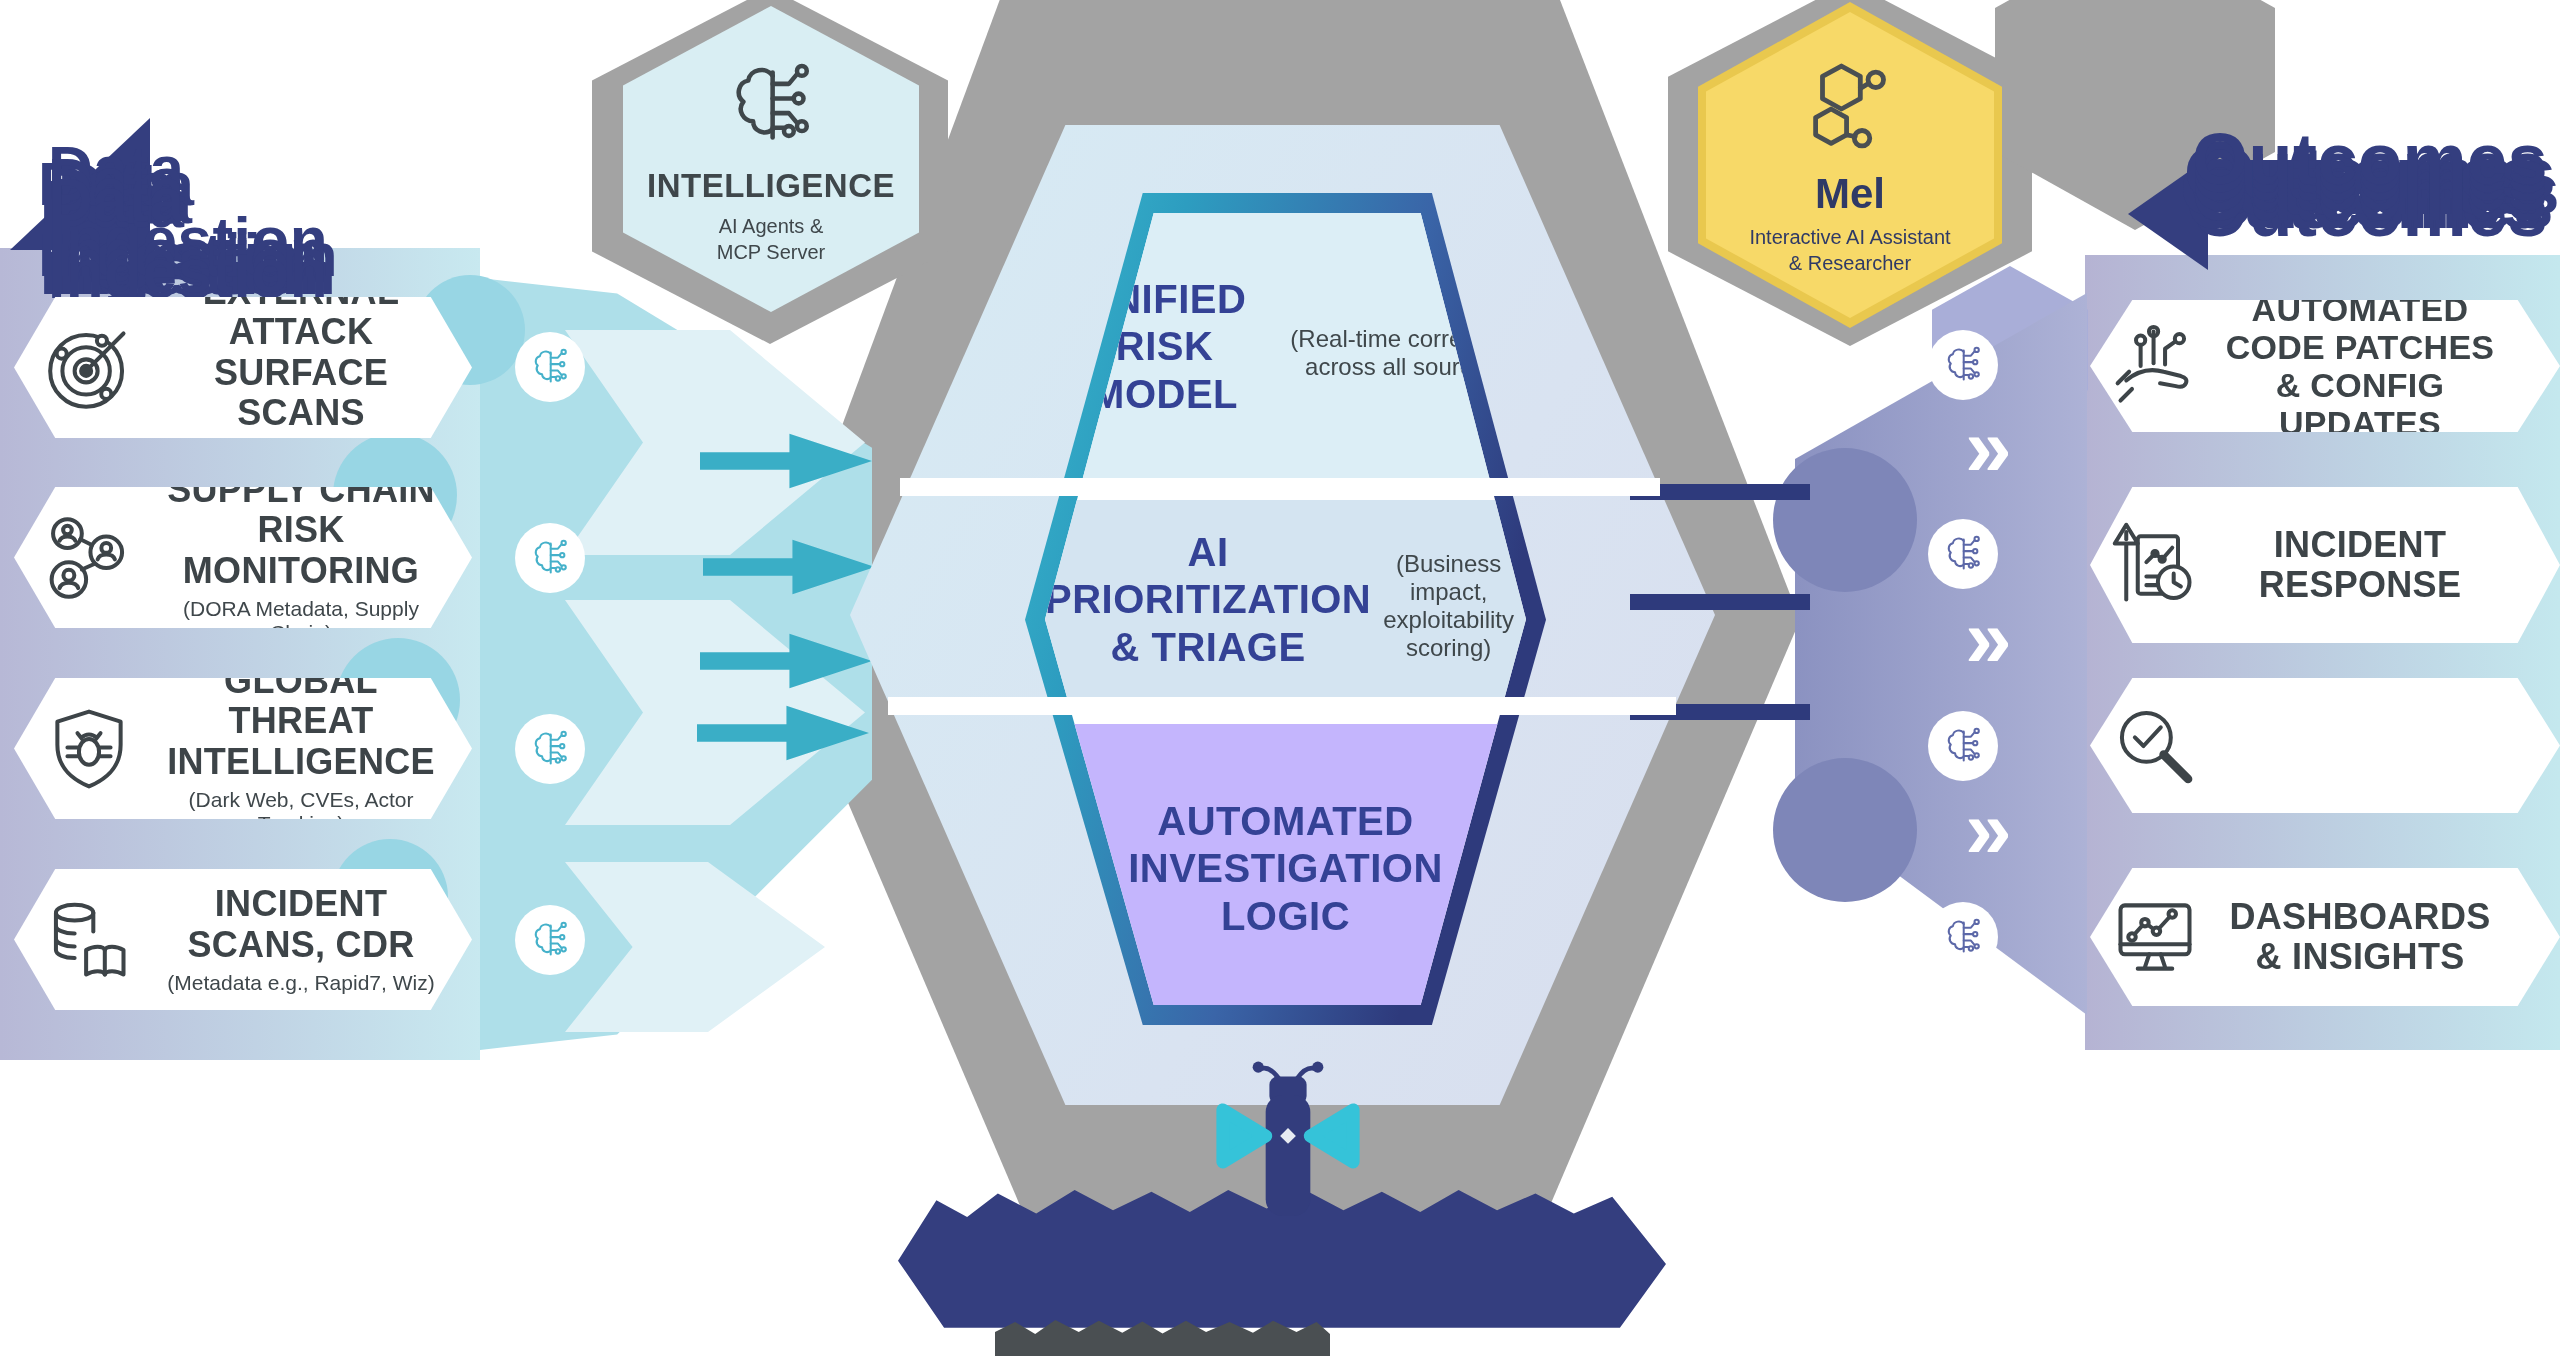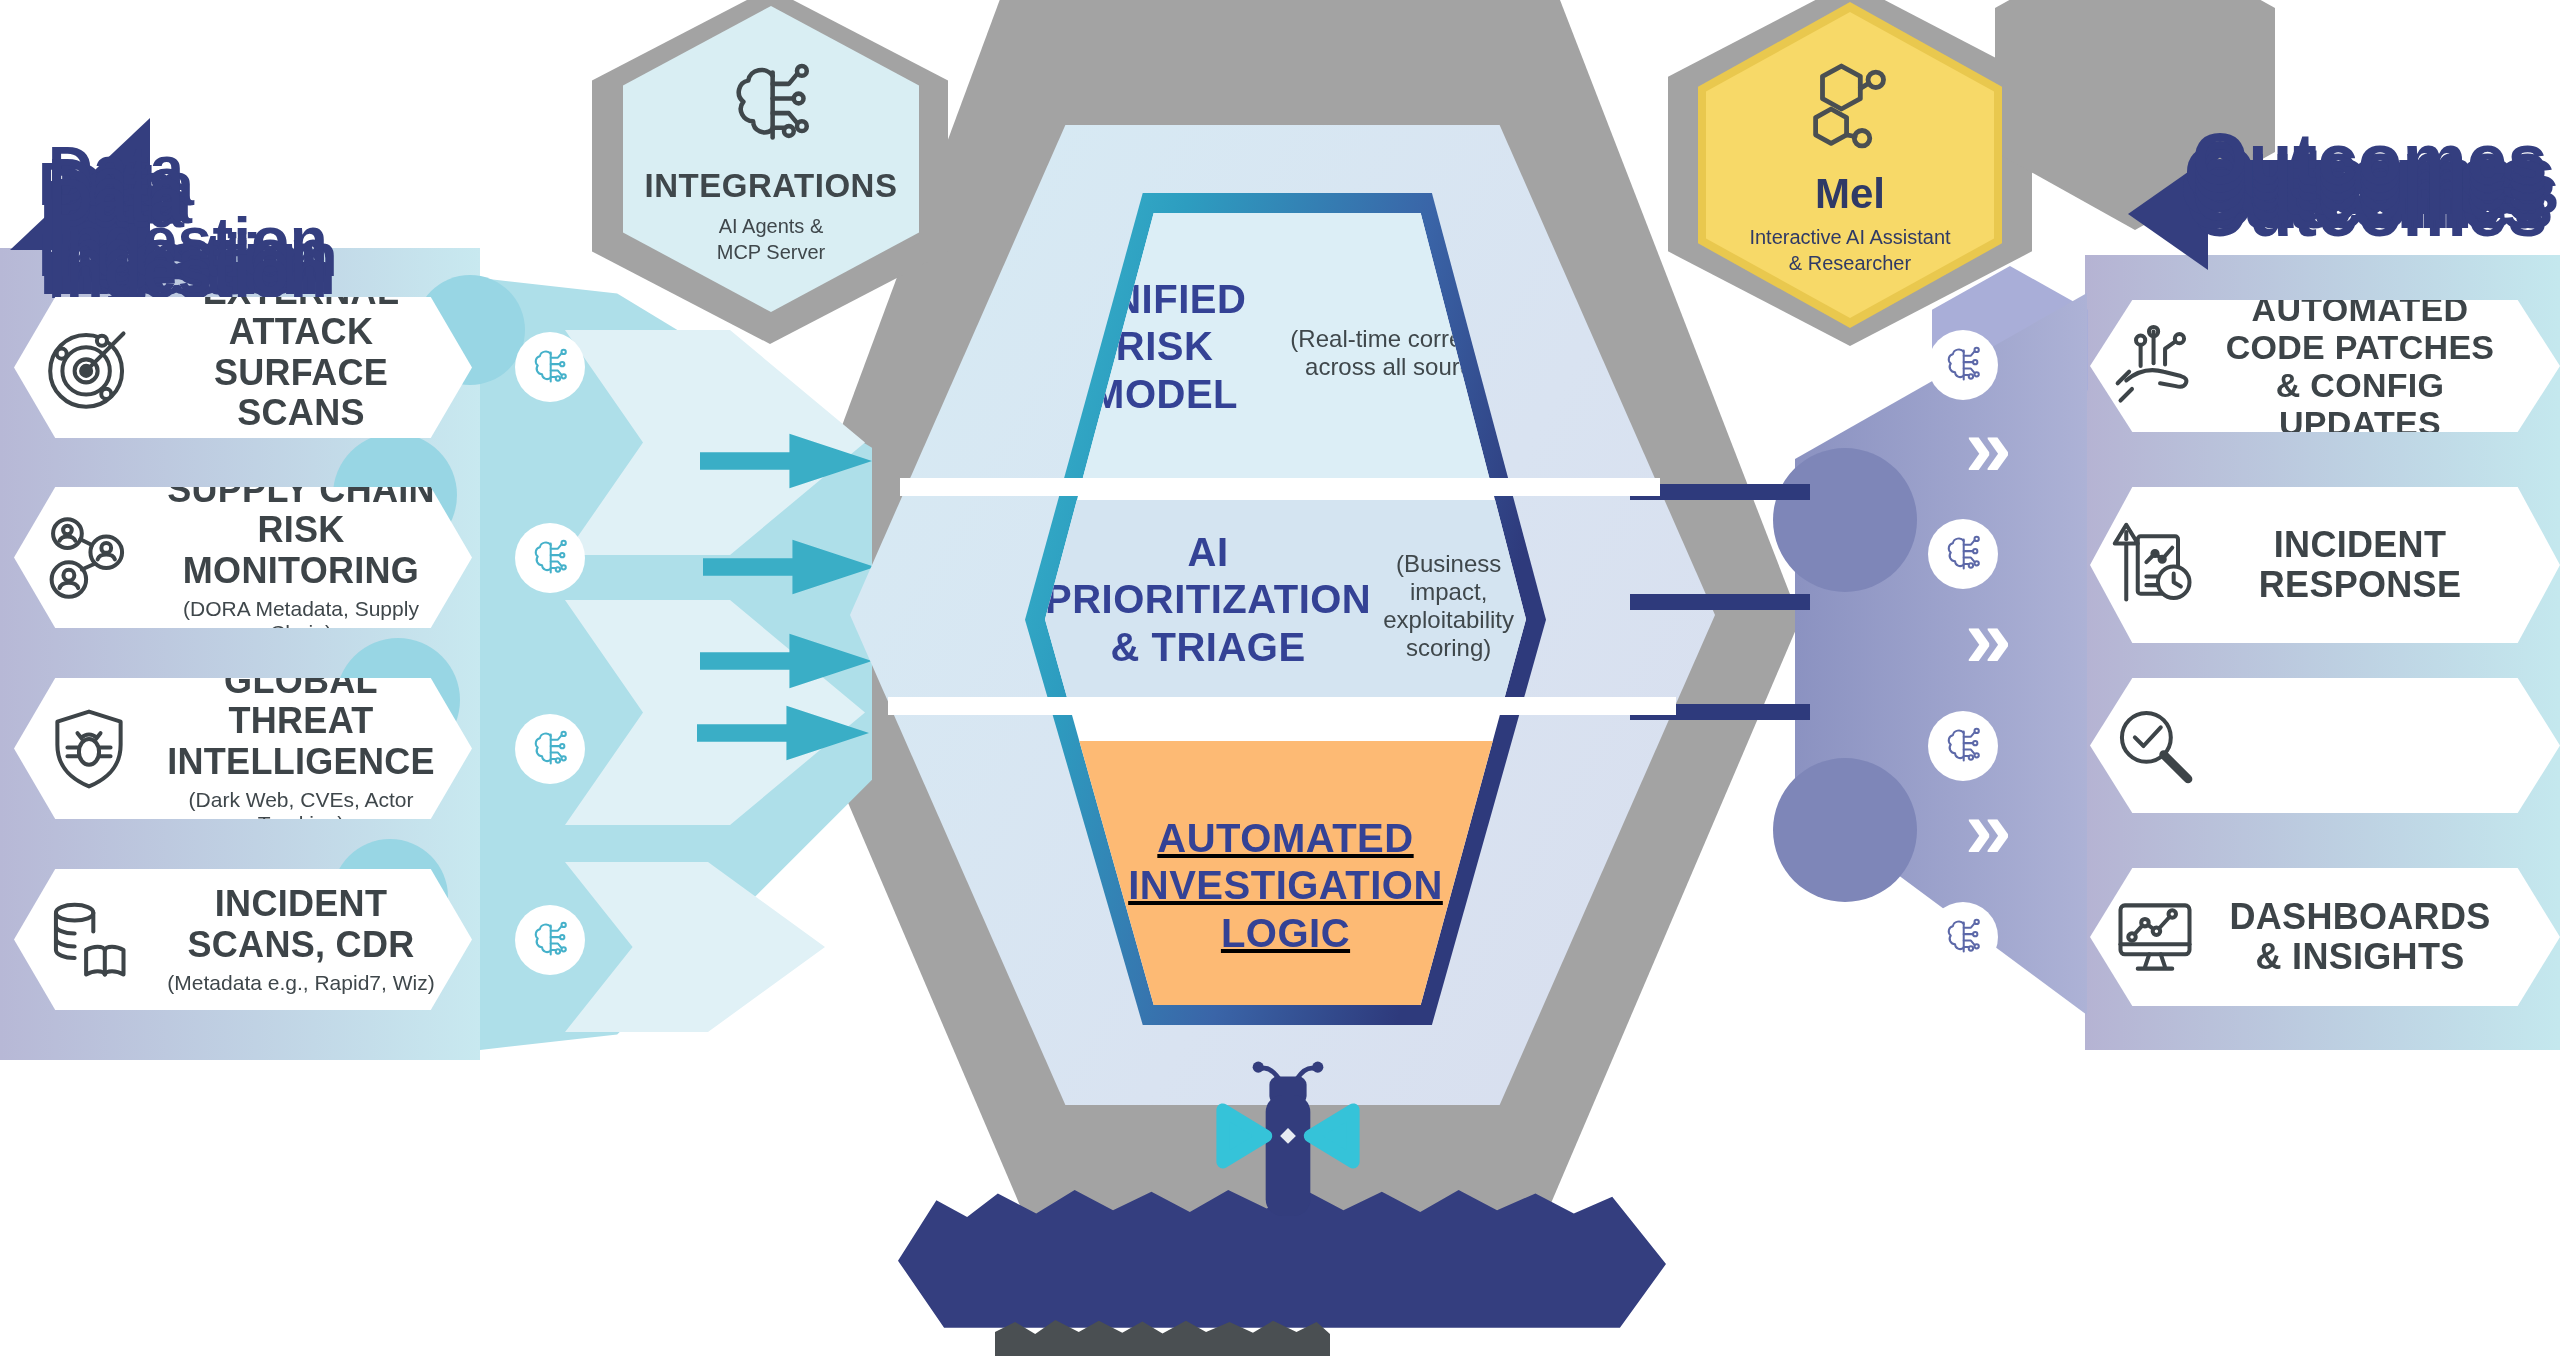--- a/index.html
+++ b/index.html
@@ -42,21 +42,21 @@
     clip-path:polygon(0% 50%,24.9% 0%,75.1% 0%,100% 50%,75.1% 100%,24.9% 100%);}
   .hex-ring{left:1025px;top:193px;width:521px;height:832px;
     background:linear-gradient(105deg,#3ab9cd 0%,#2d9dc0 22%,#3a65a8 55%,#2e3a7c 80%);
     clip-path:polygon(0% 51.3%,22.6% 0%,78.1% 0%,100% 51.3%,78.1% 100%,22.6% 100%);}
   .hex-core{position:absolute;left:20px;top:20px;right:20px;bottom:20px;background:#fff;
     clip-path:polygon(0% 51.3%,22.6% 0%,78.1% 0%,100% 51.3%,78.1% 100%,22.6% 100%);}
   .core-sec{position:absolute;left:0;right:0;display:flex;flex-direction:row;
     align-items:center;justify-content:center;text-align:center;}
   .sec1{top:0;height:268px;background:#dceef6;}
   .sec2{top:287px;height:200px;background:#d4e4f1;}
-  .sec3{top:528px;height:290px;background:#fdba74;text-decoration:underline;}
+  .sec3{top:511px;height:290px;background:#c4b5fd;}
   .core-title{color:#344295;font-weight:bold;font-size:40px;line-height:1.18;
     letter-spacing:.5px;max-width:420px;}
   .core-sub{color:#3f474b;font-size:24px;margin-top:12px;max-width:480px;}
   .divider{background:#fff;height:18px;}
   .nbar{background:#2e3a7c;width:180px;height:16px;left:1630px;}
 
   
   .item{background:#fff;display:flex;align-items:center;
     clip-path:polygon(0 50%,9% 0,91% 0,100% 50%,91% 100%,9% 100%);}
   .item .ic{flex:0 0 150px;display:flex;align-items:center;justify-content:center;}
@@ -218,21 +218,21 @@
   <div class="abs brain-circle bc-peri" style="left:1928px;top:902px">
       <svg viewBox="0 0 64 64">
         <use href="#brain-sym"></use>
       </svg>
     </div>
 
   <div class="abs phex hx-int">
     <svg class="line-icon" style="width:104px;height:104px;color:#3f474b;stroke:#3f474b" viewBox="0 0 64 64">
         <use href="#brain-sym"></use>
       </svg>
-    <div class="hx-int-title">INTEGRATIONS</div>
+    <div class="hx-int-title">INTELLIGENCE</div>
     <div class="hx-int-sub">AI Agents &amp;
 MCP Server</div>
   </div>
 
   <div class="abs phex hx-mel-border"></div>
   <div class="abs phex hx-mel">
     <svg class="line-icon" style="width:110px;height:110px;stroke:#4a4f52" viewBox="0 0 64 64">
       <path d="M27 7l11 6v13l-11 6-11-6V13z"></path>
       <path d="M21 32l9 5v10l-9 5-9-5V37z"></path>
       <circle cx="47" cy="15" r="4.5"></circle>

